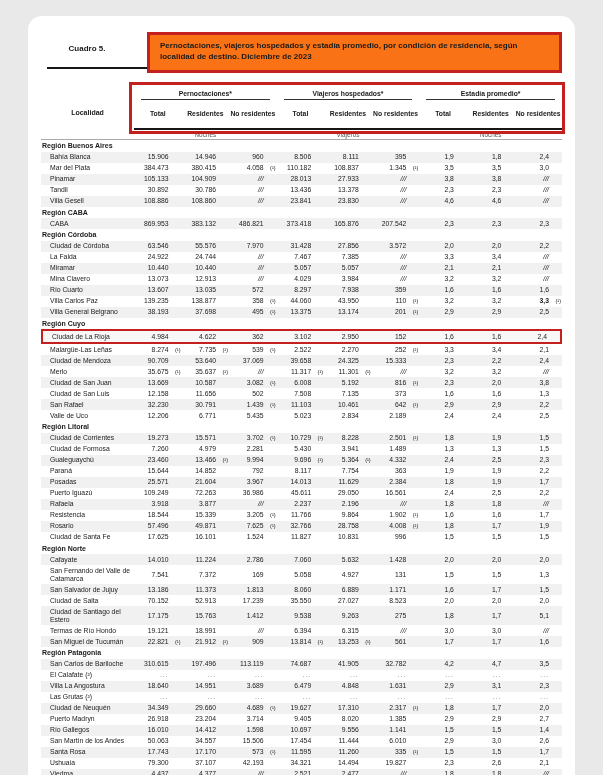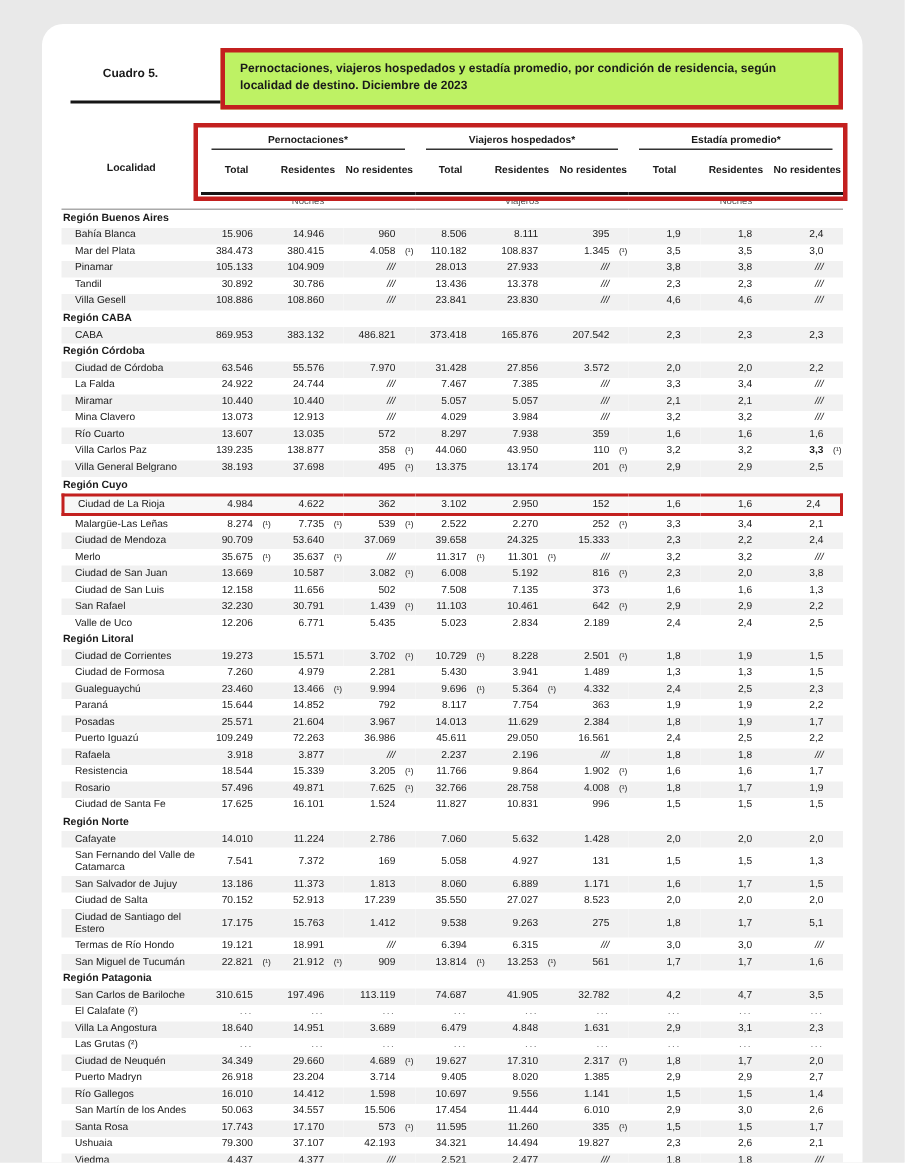--- a/index.html
+++ b/index.html
@@ -24,21 +24,21 @@
   }
   .title-row { display: flex; align-items: flex-start; }
   .cuadro-label {
     width: 92px; flex: 0 0 92px;
     text-align: center; font-weight: bold; font-size: 8px;
     padding-top: 12px;
   }
   .title-box {
     position: relative; z-index: 1;
     flex: 1; margin-left: 14px;
-    background: #bef264;
+    background: #f97316;
     border: 3px solid #c3201f;
     padding: 6px 10px 8px 10px;
     font-weight: bold; font-size: 8px; line-height: 10.5px;
   }
   
   .table-wrap { position: relative; margin-top: 2px; }
   table { width: 100%; border-collapse: separate; border-spacing: 0; table-layout: fixed; border-bottom: 2px solid #161616; }
   col.c-loc { width: 93px; }
   th { font-weight: bold; font-size: 6.8px; vertical-align: middle; }
   th.loc-head { text-align: center; font-size: 7px; border-bottom: 0.5px solid #aaa; }

